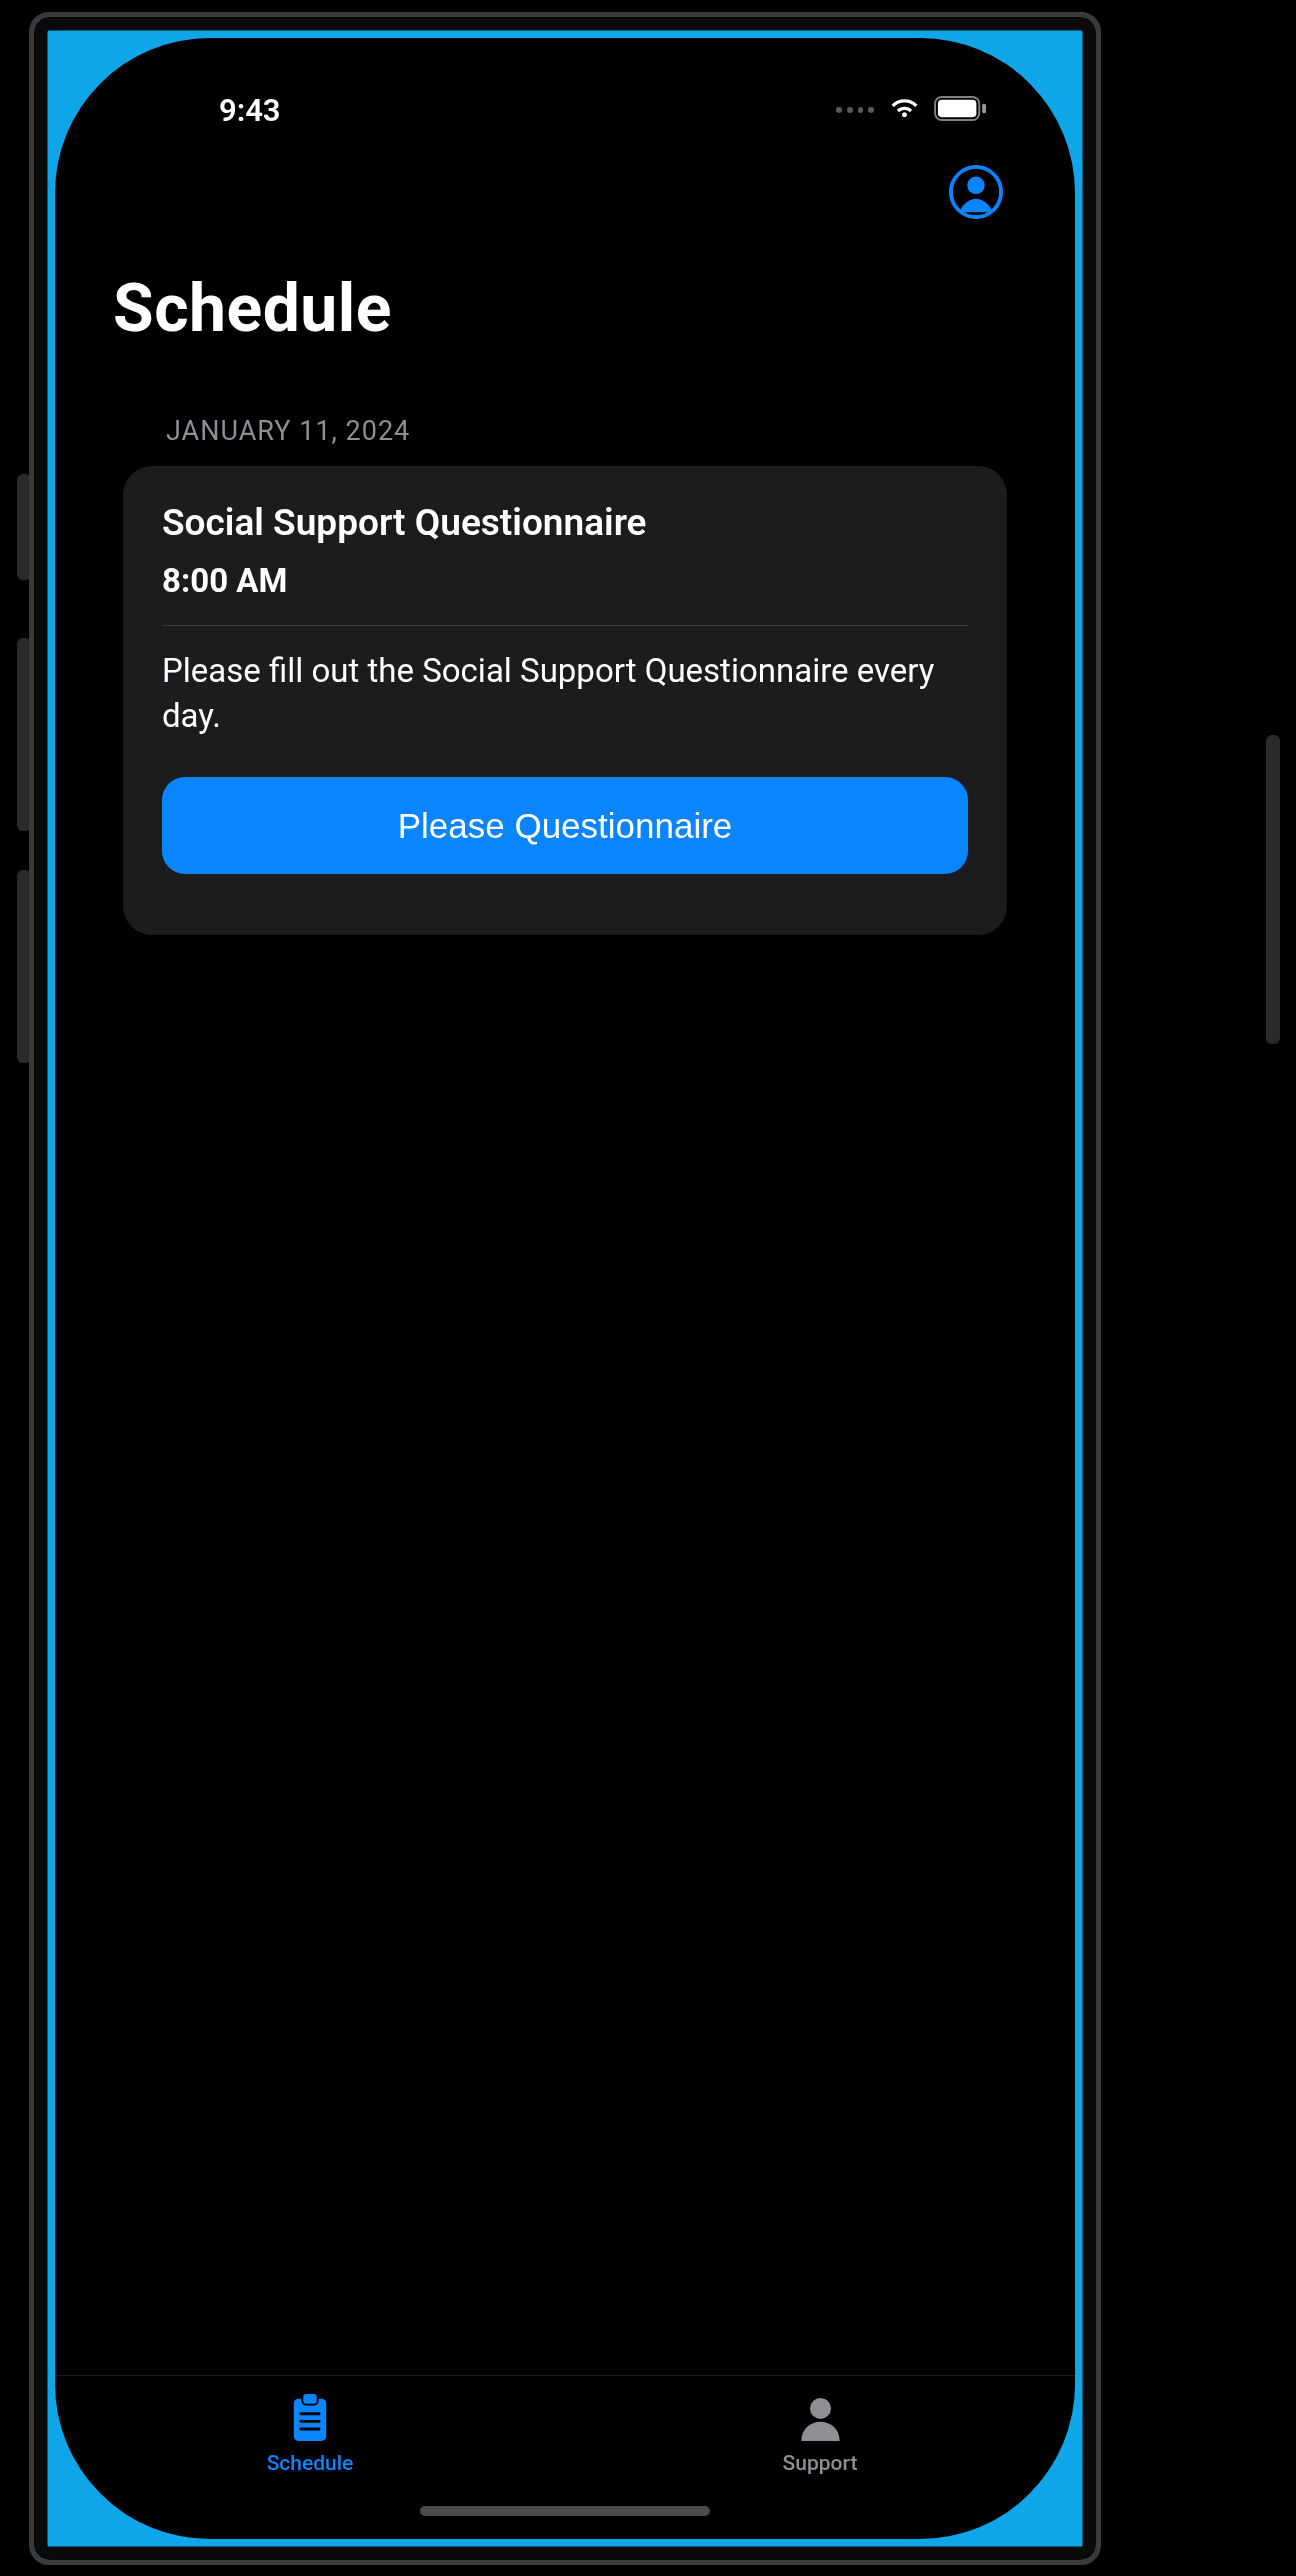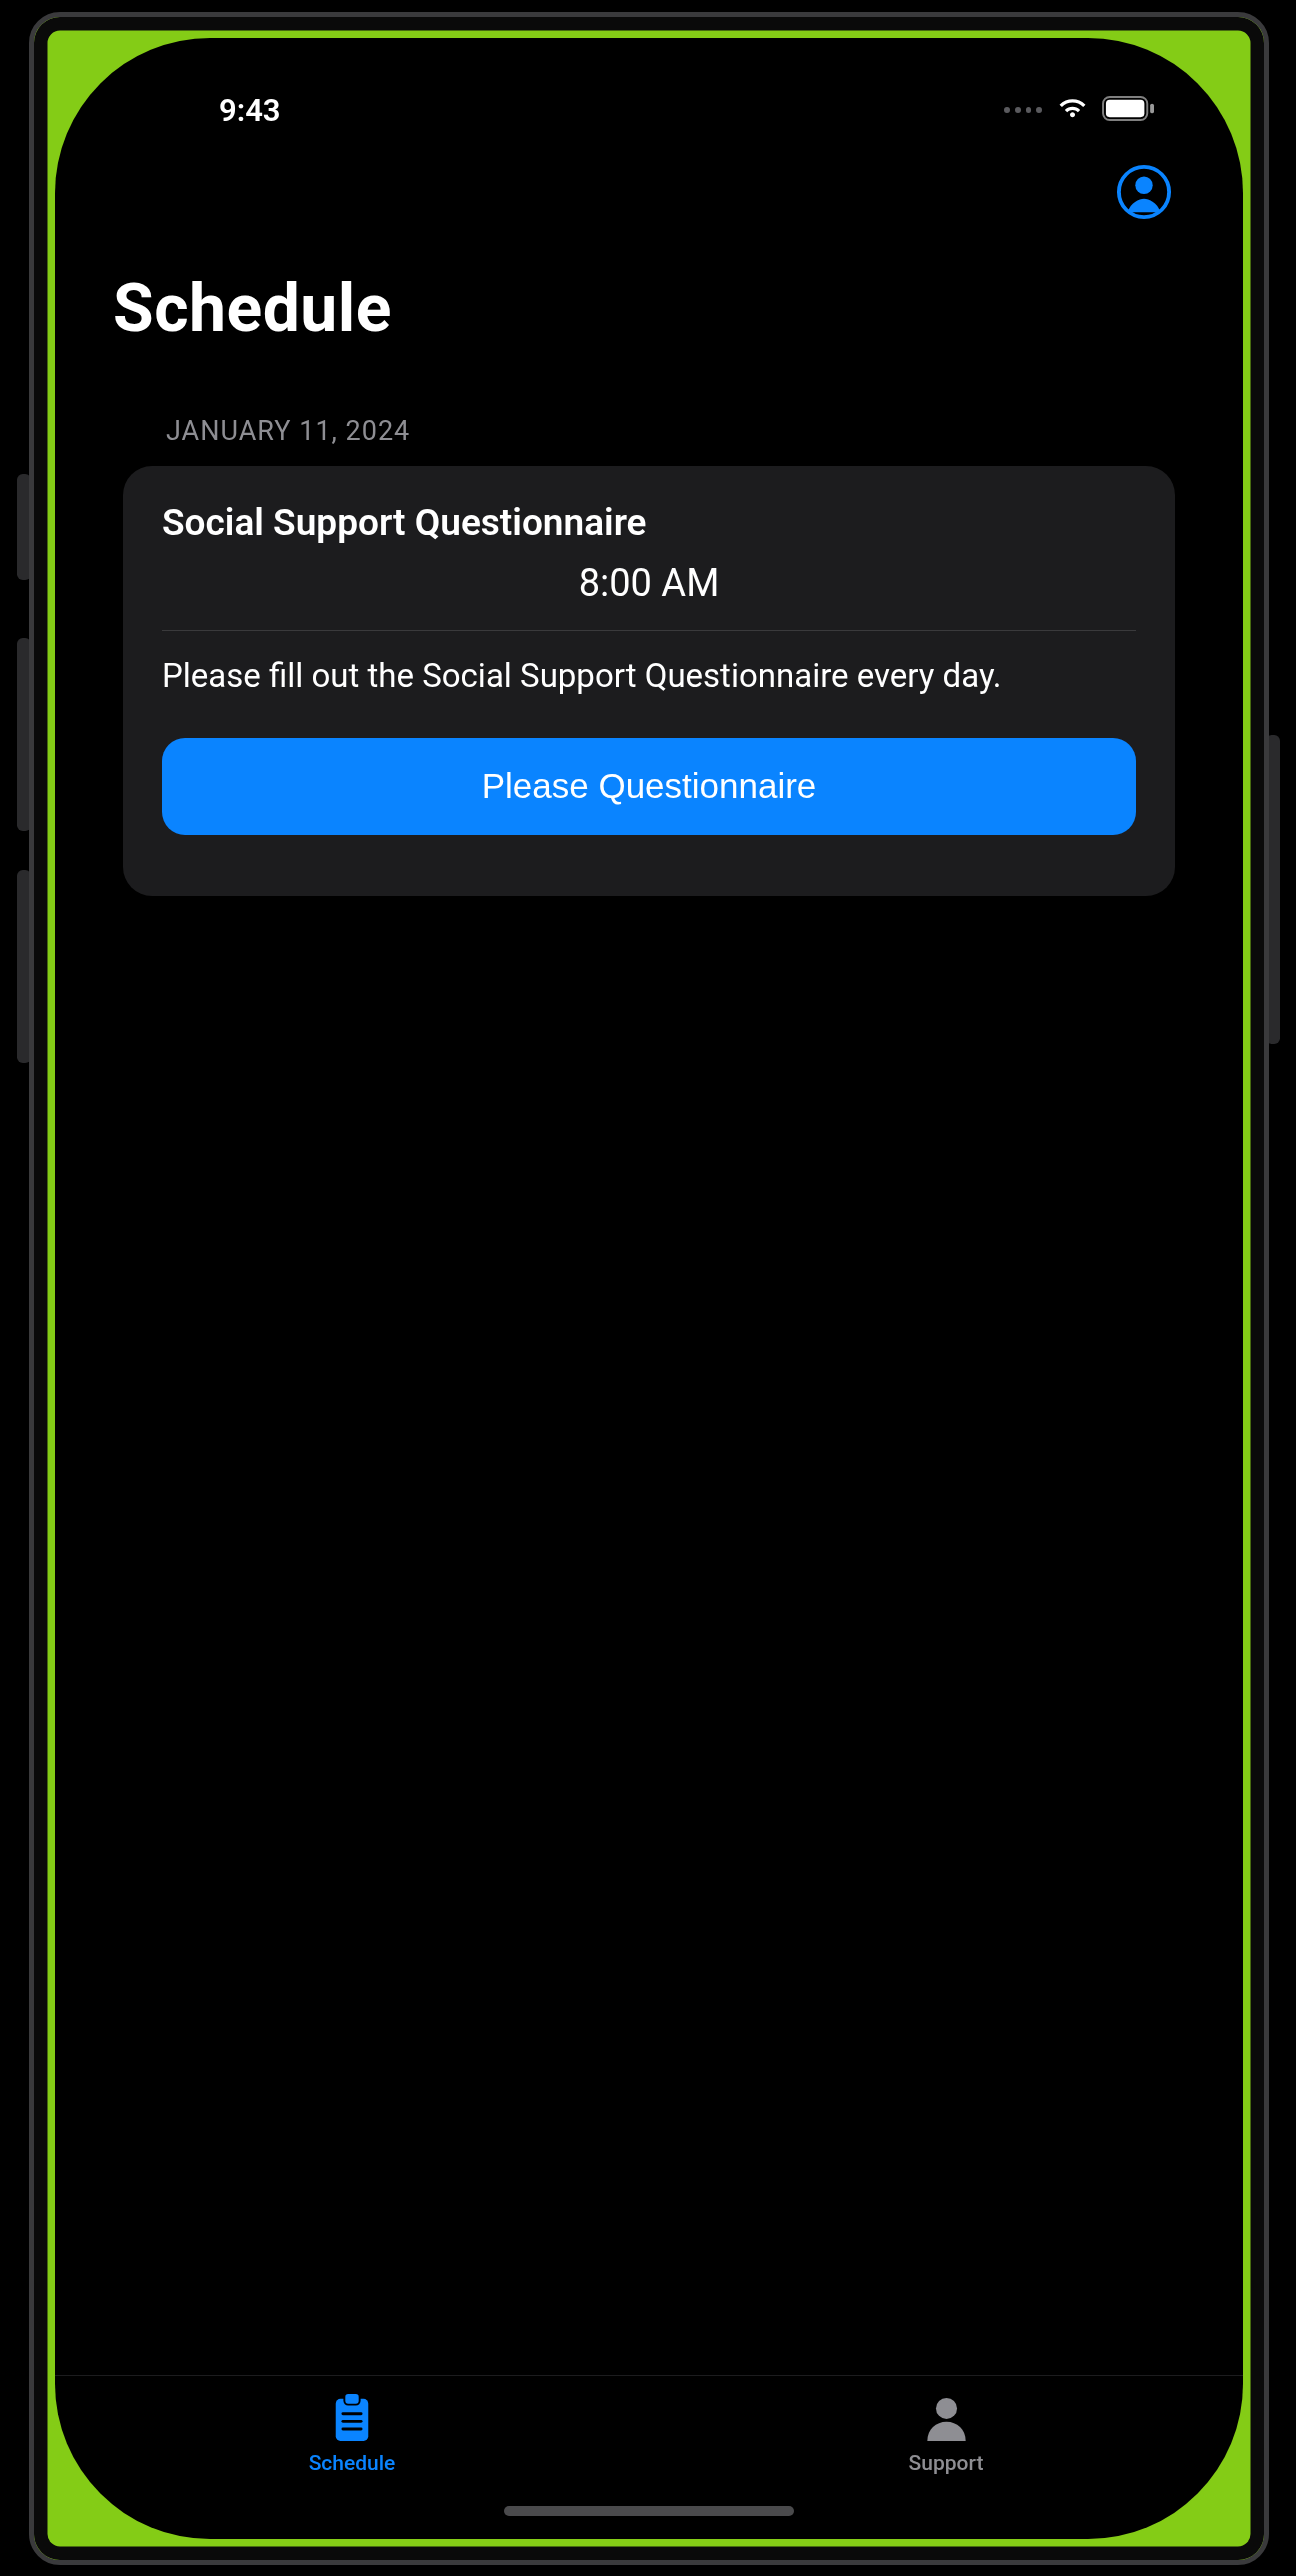--- a/index.html
+++ b/index.html
@@ -14,25 +14,25 @@
     height: 2576px;
     background: #000;
     position: relative;
     overflow: hidden;
   }
   
   .device {
     position: absolute;
     left: 29px;
     top: 11.6px;
-    width: 1240px;
+    width: 1072px;
     height: 2553px;
-    border-radius: 31px;
+    border-radius: 20px;
     border: 5.8px solid #3a3a3c;
-    background: #84cc16;
+    background: #0ea5e9;
     box-shadow: inset 0 0 0 13.5px #0a0a0a;
     overflow: hidden;
   }
   .side-btn {
     position: absolute;
     background: #2a2a2c;
     border-radius: 5.8px;
   }
   .side-btn.b1 { left: 17.4px; top: 474px; width: 13.5px; height: 106px; }
   .side-btn.b2 { left: 17.4px; top: 638px; width: 13.5px; height: 193px; }
@@ -121,24 +121,23 @@
     border-radius: 29px;
     padding: 35px 39px 61px 39px;
     color: #fff;
   }
   .card-title {
     font-size: 37px;
     font-weight: 600;
     margin-bottom: 17.4px;
   }
   .card-time {
-    font-size: 38px;
-    font-weight: 400;
+    font-size: 33px;
+    font-weight: 700;
     margin-bottom: 25px;
-    text-align: center;
   }
   .card-divider {
     height: 1px;
     background: #3a3a3c;
     margin-bottom: 23px;
   }
   .card-desc {
     font-size: 33px;
     line-height: 1.35;
     margin-bottom: 39px;

